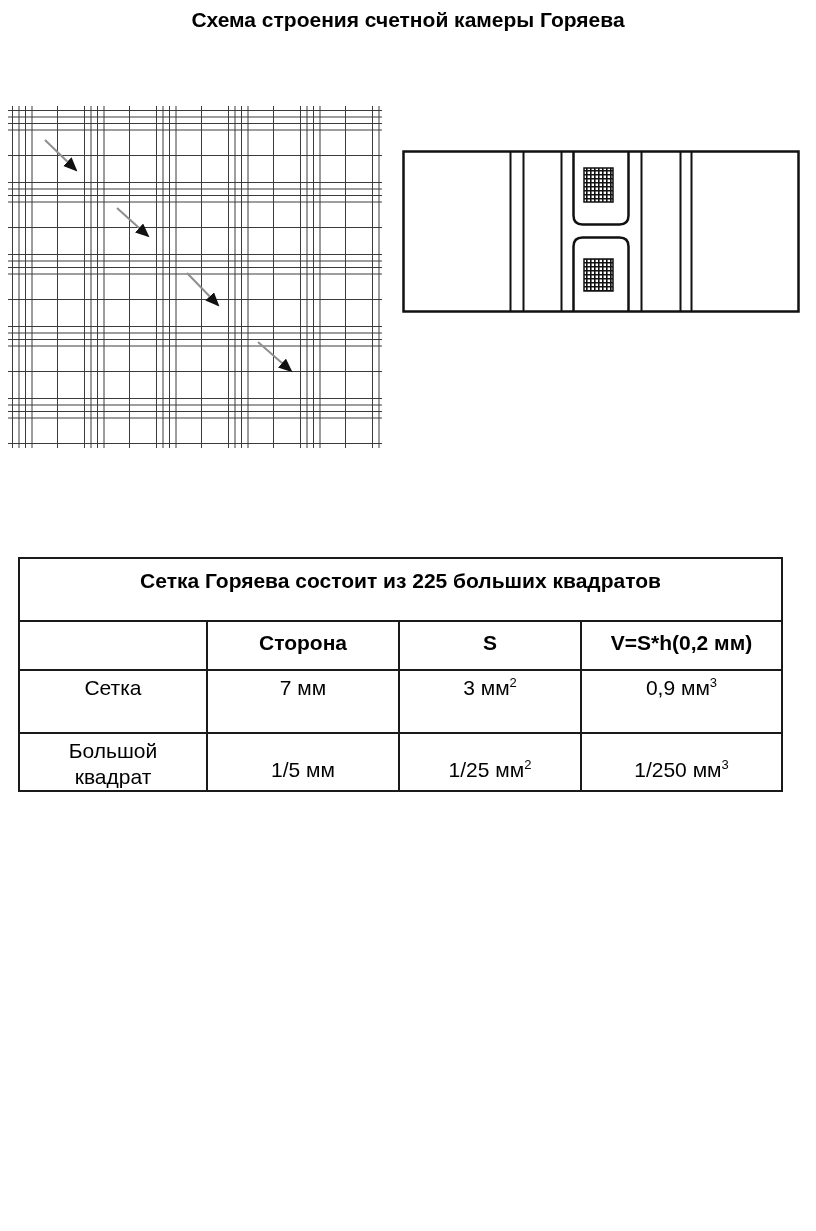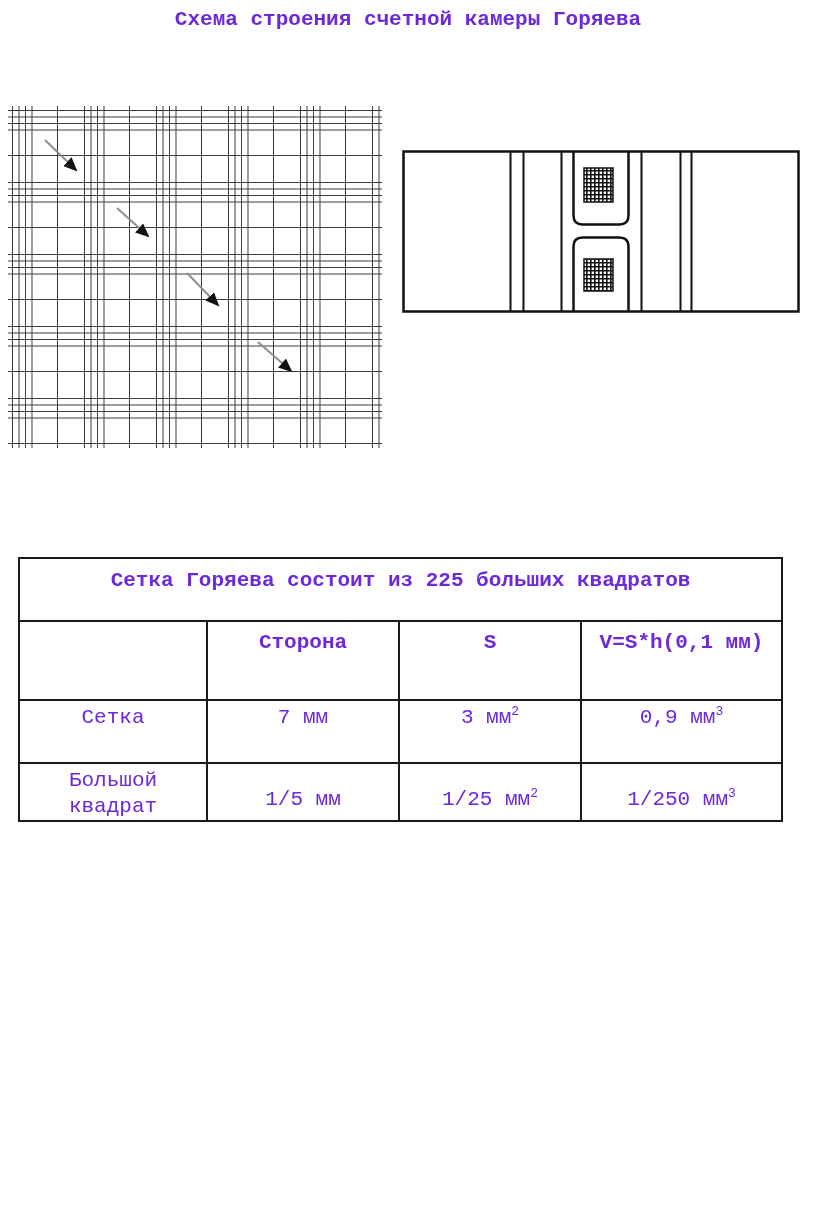--- a/index.html
+++ b/index.html
@@ -1,22 +1,22 @@
 <!DOCTYPE html>
 <html><head>
 <meta charset="utf-8">
 <style>
   html,body{margin:0;padding:0;background:#e9e9e9;}
   .page{
     position:relative;
     width:816px;height:1231px;
     margin:0 auto;
     background:#ffffff;
-    font-family:Liberation Mono, monospace;
-    color:#6d28d9;
+    font-family:Liberation Sans, sans-serif;
+    color:#000000;
     overflow:hidden;
   }
   .doc-title{
     position:absolute;
     left:0;top:8px;width:816px;
     margin:0;
     text-align:center;
     font-size:21px;
     font-weight:bold;
     line-height:24px;
@@ -35,21 +35,21 @@
     border:2px solid #1a1a1a;
     font-size:21px;
     line-height:26px;
     text-align:center;
     vertical-align:top;
     padding:4px 4px 0 4px;
     overflow:hidden;
   }
   tr.r-title{height:63px;}
   tr.r-title td{font-weight:bold;padding-top:9px;border-radius:19px;}
-  tr.r-head{height:79px;margin-left:36px;}
+  tr.r-head{height:49px;margin-left:36px;}
   tr.r-head td{font-weight:bold;padding-top:8px;}
   tr.r0{height:63px;}
   tr.r1{height:56px;}
   tr.r2{height:64px;}
   td.cell-label{white-space:pre-line;line-height:33px;padding-top:2px;margin-top:8px;}
   tr.r0 td.cell-label, tr.r2 td.cell-label{line-height:26px;padding-top:4px;}
   tr.r1 td.vm{vertical-align:middle;padding-top:16px;}
   sup{font-size:13px;line-height:0;}
 </style>
 </head>
@@ -105,21 +105,21 @@
         <col style="width:201px">
     </colgroup>
     <tbody>
       <tr class="r-title">
         <td colspan="4">Сетка Горяева состоит из 225 больших квадратов</td>
       </tr>
       <tr class="r-head">
         <td></td>
         <td>Сторона</td>
         <td>S</td>
-        <td>V=S*h(0,1 мм)</td>
+        <td>V=S*h(0,2 мм)</td>
       </tr>
       <tr class="r0">
         <td class="cell-label">Сетка</td>
         <td>7 мм</td>
         <td><span>3 мм</span><sup>2</sup></td>
         <td><span>0,9 мм</span><sup>3</sup></td>
       </tr>
       <tr class="r1">
         <td class="cell-label">Большой
 квадрат</td>

